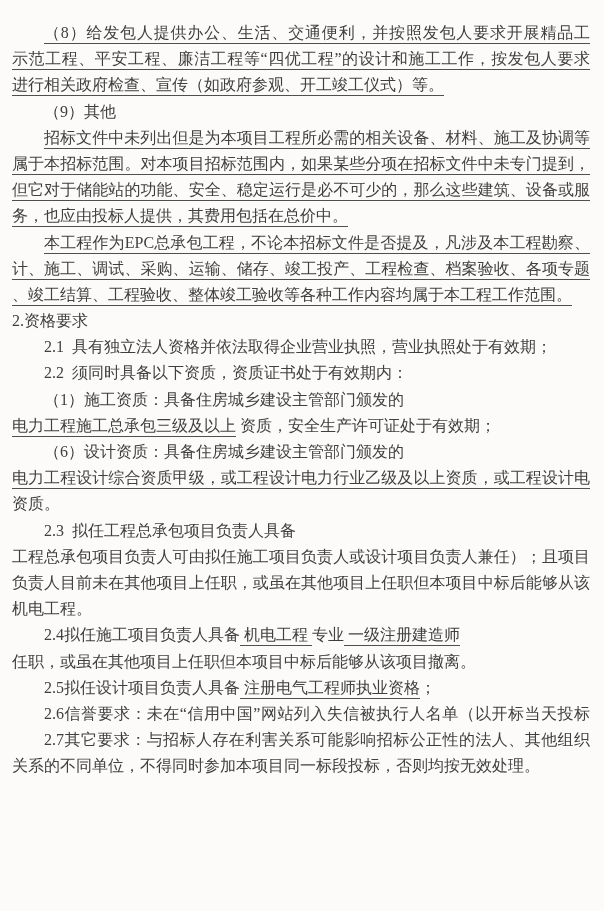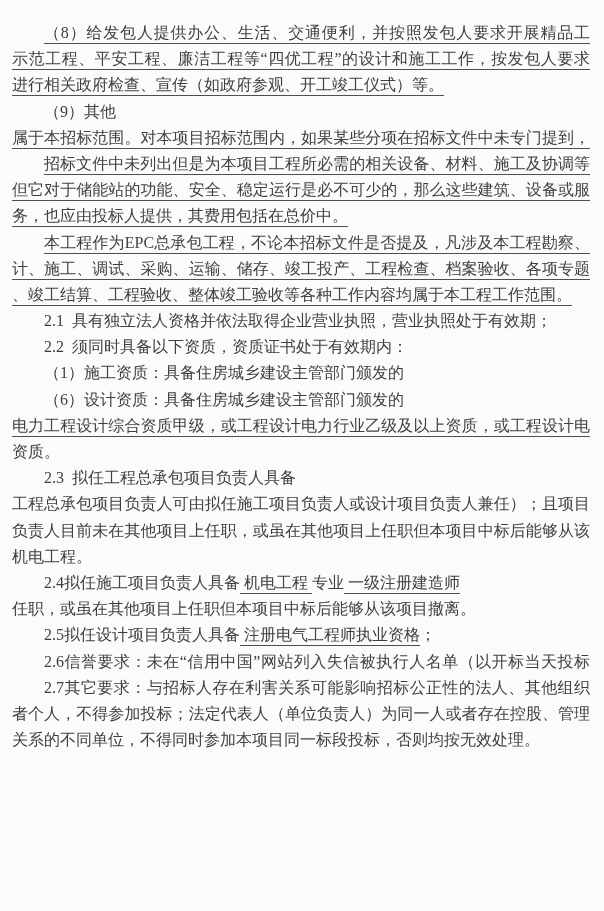--- a/index.html
+++ b/index.html
@@ -44,45 +44,46 @@
 </head>
 <body>
 
 <div class="page">
 
   <div class="ln ind j"><span class="u">（8）给发包人提供办公、生活、交通便利，并按照发包人要求开展精品工程、</span></div>
   <div class="ln j"><span class="u">示范工程、平安工程、廉洁工程等“四优工程”的设计和施工工作，按发包人要求</span></div>
   <div class="ln"><span class="u">进行相关政府检查、宣传（如政府参观、开工竣工仪式）等。</span></div>
   <div class="ln ind"><span>（9）其他</span></div>
 
+  <div class="ln ind j"><span class="u">招标文件中未列出但是为本项目工程所必需的相关设备、材料、施工及协调等</span></div>
   <div class="ln j"><span class="u">属于本招标范围。对本项目招标范围内，如果某些分项在招标文件中未专门提到，</span></div>
-  <div class="ln ind j"><span class="u">招标文件中未列出但是为本项目工程所必需的相关设备、材料、施工及协调等</span></div>
   <div class="ln j"><span class="u">但它对于储能站的功能、安全、稳定运行是必不可少的，那么这些建筑、设备或服</span></div>
   <div class="ln"><span class="u">务，也应由投标人提供，其费用包括在总价中。</span></div>
 
   <div class="ln ind j"><span class="u">本工程作为EPC总承包工程，不论本招标文件是否提及，凡涉及本工程勘察、设</span></div>
   <div class="ln j"><span class="u">计、施工、调试、采购、运输、储存、竣工投产、工程检查、档案验收、各项专题</span></div>
   <div class="ln"><span class="u">、竣工结算、工程验收、整体竣工验收等各种工作内容均属于本工程工作范围。</span></div>
 
+  <div class="ln"><span>2.资格要求</span></div>
   <div class="ln ind"><span>2.1&nbsp;&nbsp;具有独立法人资格并依法取得企业营业执照，营业执照处于有效期；</span></div>
   <div class="ln ind"><span>2.2&nbsp;&nbsp;须同时具备以下资质，资质证书处于有效期内：</span></div>
   <div class="ln ind"><span>（1）施工资质：具备住房城乡建设主管部门颁发的</span></div>
+  <div class="ln"><span class="u">电力工程施工总承包三级及以上</span><span>&nbsp;资质，安全生产许可证处于有效期；</span></div>
   <div class="ln ind"><span>（6）设计资质：具备住房城乡建设主管部门颁发的</span></div>
   <div class="ln j"><span class="u">电力工程设计综合资质甲级，或工程设计电力行业乙级及以上资质，或工程设计电</span></div>
   <div class="ln"><span>资质。</span></div>
 
   <div class="ln ind"><span>2.3&nbsp;&nbsp;拟任工程总承包项目负责人具备</span></div>
   <div class="ln j"><span>工程总承包项目负责人可由拟任施工项目负责人或设计项目负责人兼任）；且项目</span></div>
   <div class="ln j"><span>负责人目前未在其他项目上任职，或虽在其他项目上任职但本项目中标后能够从该</span></div>
   <div class="ln"><span>机电工程。</span></div>
 
   <div class="ln ind"><span>2.4拟任施工项目负责人具备</span><span class="u">&nbsp;机电工程&nbsp;</span><span>专业</span><span class="u">&nbsp;一级注册建造师</span></div>
   <div class="ln"><span>任职，或虽在其他项目上任职但本项目中标后能够从该项目撤离。</span></div>
 
   <div class="ln ind"><span>2.5拟任设计项目负责人具备</span><span class="u">&nbsp;注册电气工程师执业资格</span><span>；</span></div>
 
   <div class="ln ind j"><span>2.6信誉要求：未在“信用中国”网站列入失信被执行人名单（以开标当天投标</span></div>
 
   <div class="ln ind j"><span>2.7其它要求：与招标人存在利害关系可能影响招标公正性的法人、其他组织或</span></div>
-  <div class="ln j"><span>者个人，不得参加投标；法定代表人（单位负责人）为同一人或者存在控股、管理</span></div>
   <div class="ln"><span>关系的不同单位，不得同时参加本项目同一标段投标，否则均按无效处理。</span></div>
 
 </div>
 
 </body></html>

